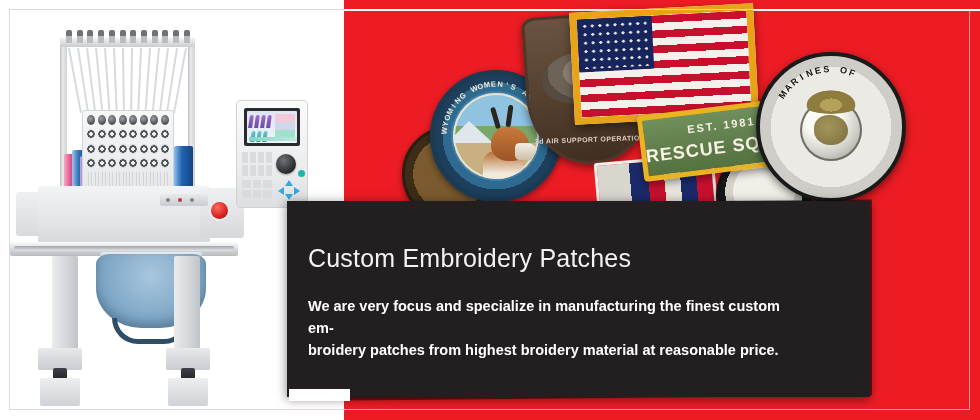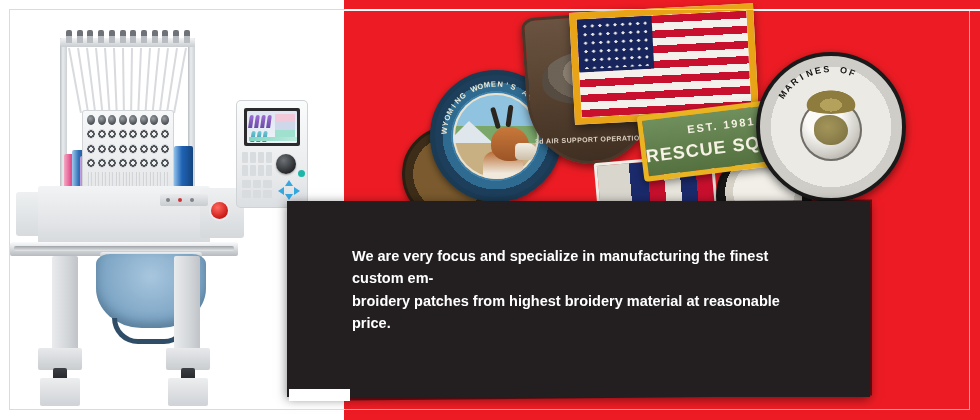--- a/index.html
+++ b/index.html
@@ -752,21 +752,21 @@
     font-family: "Liberation Sans", sans-serif;
   }
   .subcopy {
     font-size: 14.5px;
     font-weight: bold;
     color: #ffffff;
     line-height: 1.55;
     margin: 0;
     max-width: 500px;
   }
-  .subcopy .l2 { display: block; margin-left: 44px; }
+  .subcopy .l2 { display: block; }
 
   
   .overlay-notch {
     position: absolute;
     left: 289px;
     top: 389px;
     width: 61px;
     height: 12px;
     background: #ffffff;
   }
@@ -1051,20 +1051,21 @@
         <div class="ega-land"></div>
       </div>
       <div class="ega-eagle"></div>
     </div>
 
   </div>
 
   <div class="overlay-shadow"></div>
   <div class="overlay">
     <div class="overlay-inner">
+      <h2 class="headline">Custom Embroidery Patches</h2>
       <p class="subcopy">
         <span class="l2">We are very focus and specialize in manufacturing the finest custom em-</span>
         <span class="l2">broidery patches from highest broidery material at reasonable price.</span>
       </p>
     </div>
   </div>
   <div class="overlay-notch"></div>
 
   <div class="inset-frame"></div>
   <div class="inset-frame-left"></div>

